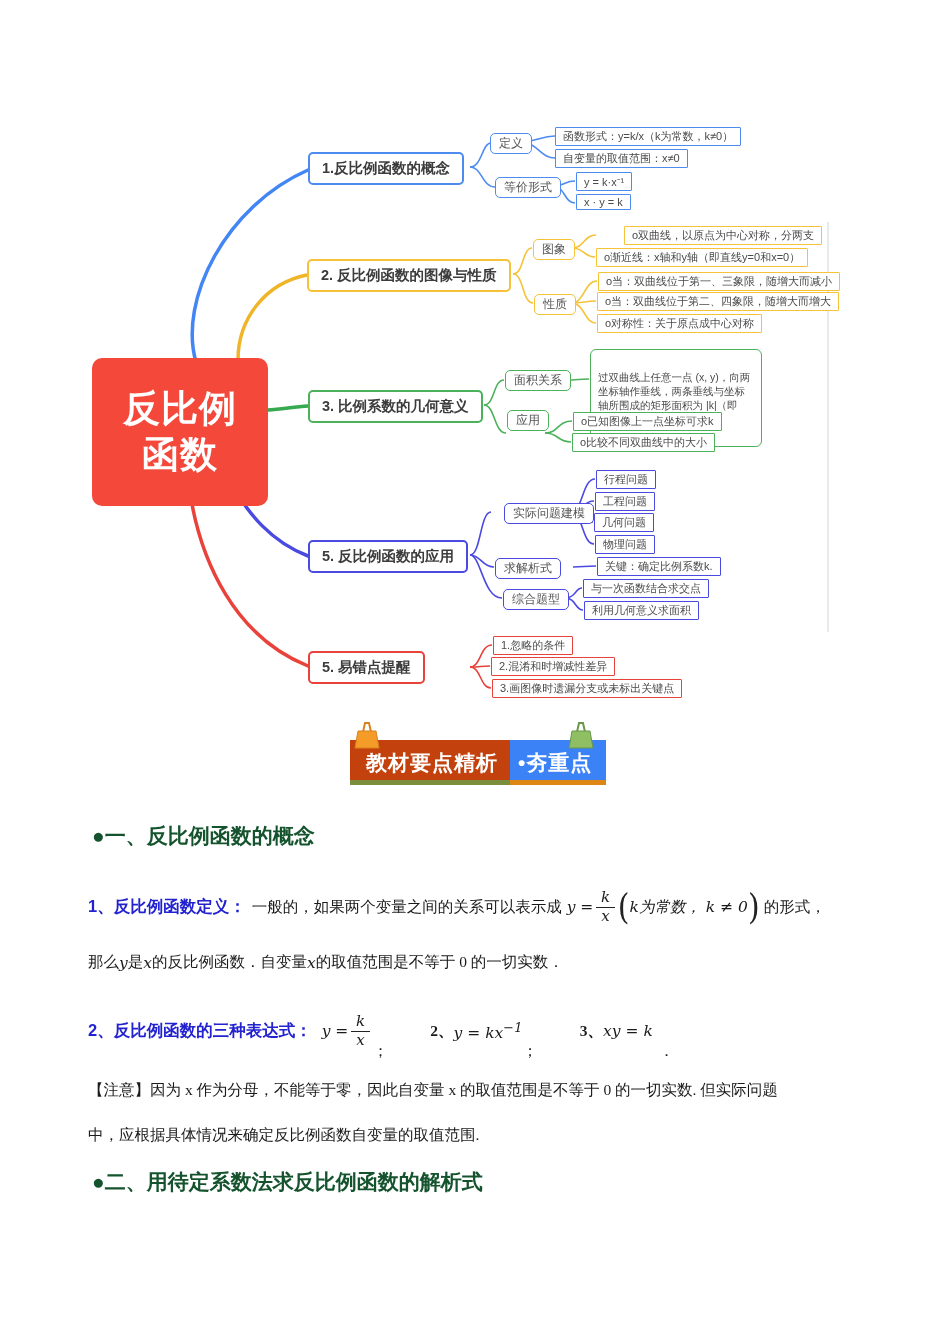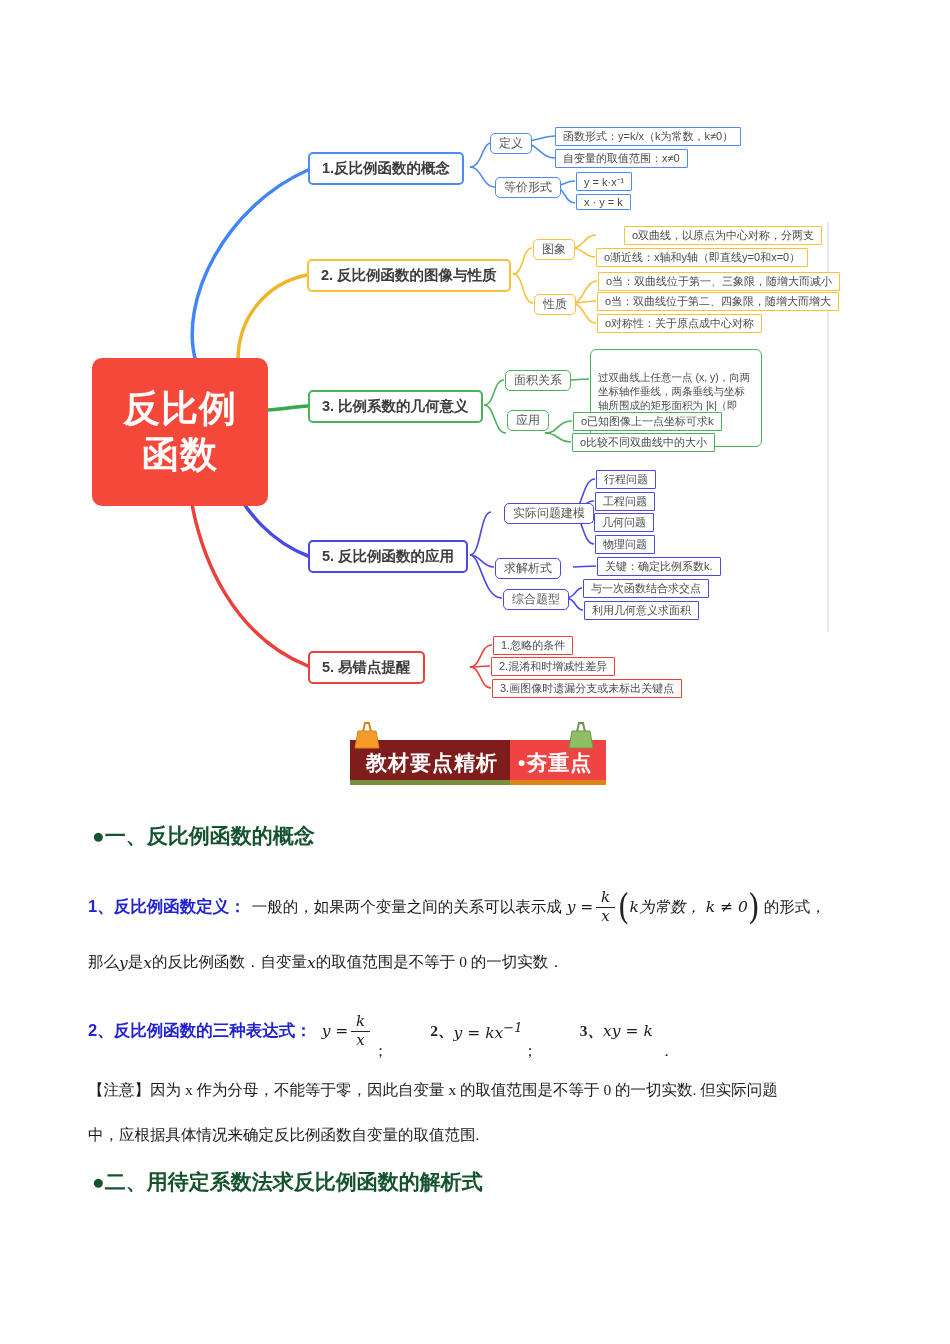--- a/index.html
+++ b/index.html
@@ -24,24 +24,24 @@
                   padding:20px 7px; border-radius:6px; }
   .c1 { border-color:#4d8bf0; }
   .c2 { border-color:#f5c238; }
   .c3 { border-color:#4bb25b; }
   .c4 { border-color:#4a4ae0; }
   .c5 { border-color:#e8423a; }
   .vline { position:absolute; left:827px; top:222px; width:2px; height:410px; background:#e9e9e9; }
 
   
   .banner { position:absolute; left:350px; top:740px; height:45px; display:flex; z-index:2; }
-  .banner-left  { background:#7f1d1d; color:#fff; font-weight:bold; font-size:21px;
+  .banner-left  { background:#c2410c; color:#fff; font-weight:bold; font-size:21px;
                   display:flex; align-items:center; padding:0 12px 0 16px;
                   box-shadow: inset 0 -5px 0 #7a8e3c; letter-spacing:1px; }
-  .banner-right { background:#ef4444; color:#fff; font-weight:bold; font-size:21px;
+  .banner-right { background:#3b82f6; color:#fff; font-weight:bold; font-size:21px;
                   display:flex; align-items:center; padding:0 14px 0 8px;
                   box-shadow: inset 0 -5px 0 #dd8616; letter-spacing:1px; }
   .clip { position:absolute; z-index:3; }
 
   
   .h-black { position:absolute; font-weight:bold; font-size:21px; color:#14532d;
              font-family:"Liberation Sans", sans-serif; }
   .doc-line { position:absolute; font-family:"Liberation Serif", serif; font-size:15.5px;
               color:#1a1a1a; display:flex; align-items:center; }
   .blue-label { color:#2222d0; font-weight:bold; font-size:16.5px;

